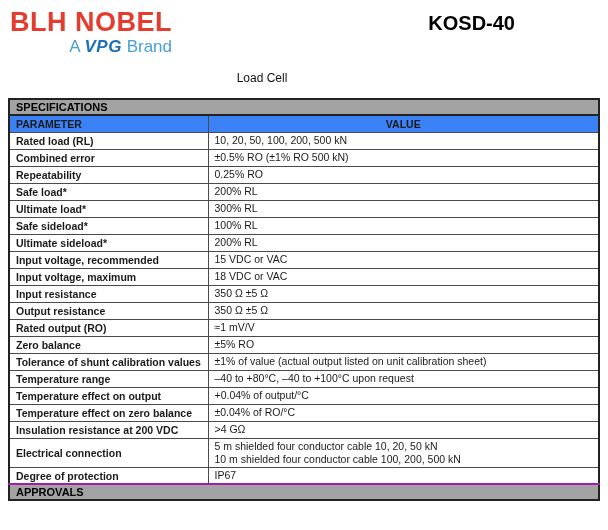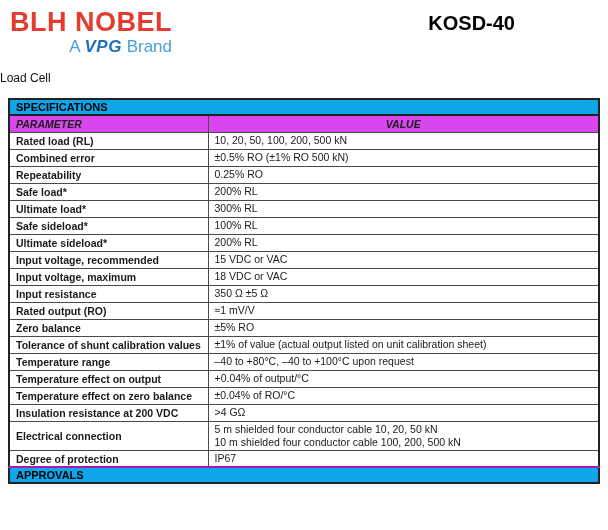--- a/index.html
+++ b/index.html
@@ -23,44 +23,44 @@
     text-align: right; font-size: 17px; margin-top: 2px;
     color: #47a0d6; line-height: 1;
   }
   .logo-tagline .vpg { color: #1d70b8; font-weight: bold; font-style: italic; letter-spacing: 0.5px; }
   .model {
     position: absolute; top: 12px; right: 9px;
     font-size: 20px; font-weight: bold; color: #000;
   }
 
   
-  .subtitle { text-align: left; font-size: 12px; color: #111; margin-top: 15px; }
+  .subtitle { text-align: center; font-size: 12px; color: #111; margin-top: 15px; }
 
   
   table.specs {
     position: absolute; left: 8px; top: 98px; width: 592px;
     border-collapse: collapse;
     font-size: 10.5px;
   }
   table.specs th, table.specs td {
     border: 1px solid #4a4a4a;
     height: 17px;
     padding: 1px 6px;
     vertical-align: middle;
   }
   table.specs { border: 2px solid #222; }
   tr.section th {
-    background: #0ea5e9;
+    background: #a3a3a3;
     text-align: left;
     font-size: 11px; font-weight: bold; color: #000;
     border-bottom: 2px solid #222;
     height: 16px;
   }
   tfoot tr.section th { border-bottom: none; border-top: 2px solid #a21caf; }
-  tr.colhead th { font-weight: bold; background: #d946ef; font-style: italic; }
+  tr.colhead th { font-weight: bold; background: #3b82f6; }
   th.param, td.param { width: 199px; text-align: left; font-weight: bold; }
   th.value, td.value { font-weight: normal; }
   tr.colhead th.value { font-weight: bold; }
   td.value .vline { line-height: 1.25; }
 </style>
 </head>
 <body>
 
 <div class="page">
 
@@ -143,20 +143,26 @@
             <div class="vline">18 VDC or VAC</div>
           </td>
         </tr>
         <tr>
           <td class="param">Input resistance</td>
           <td class="value">
             <div class="vline">350 Ω ±5 Ω</div>
           </td>
         </tr>
         <tr>
+          <td class="param">Output resistance</td>
+          <td class="value">
+            <div class="vline">350 Ω ±5 Ω</div>
+          </td>
+        </tr>
+        <tr>
           <td class="param">Rated output (RO)</td>
           <td class="value">
             <div class="vline">≈1 mV/V</div>
           </td>
         </tr>
         <tr>
           <td class="param">Zero balance</td>
           <td class="value">
             <div class="vline">±5% RO</div>
           </td>

